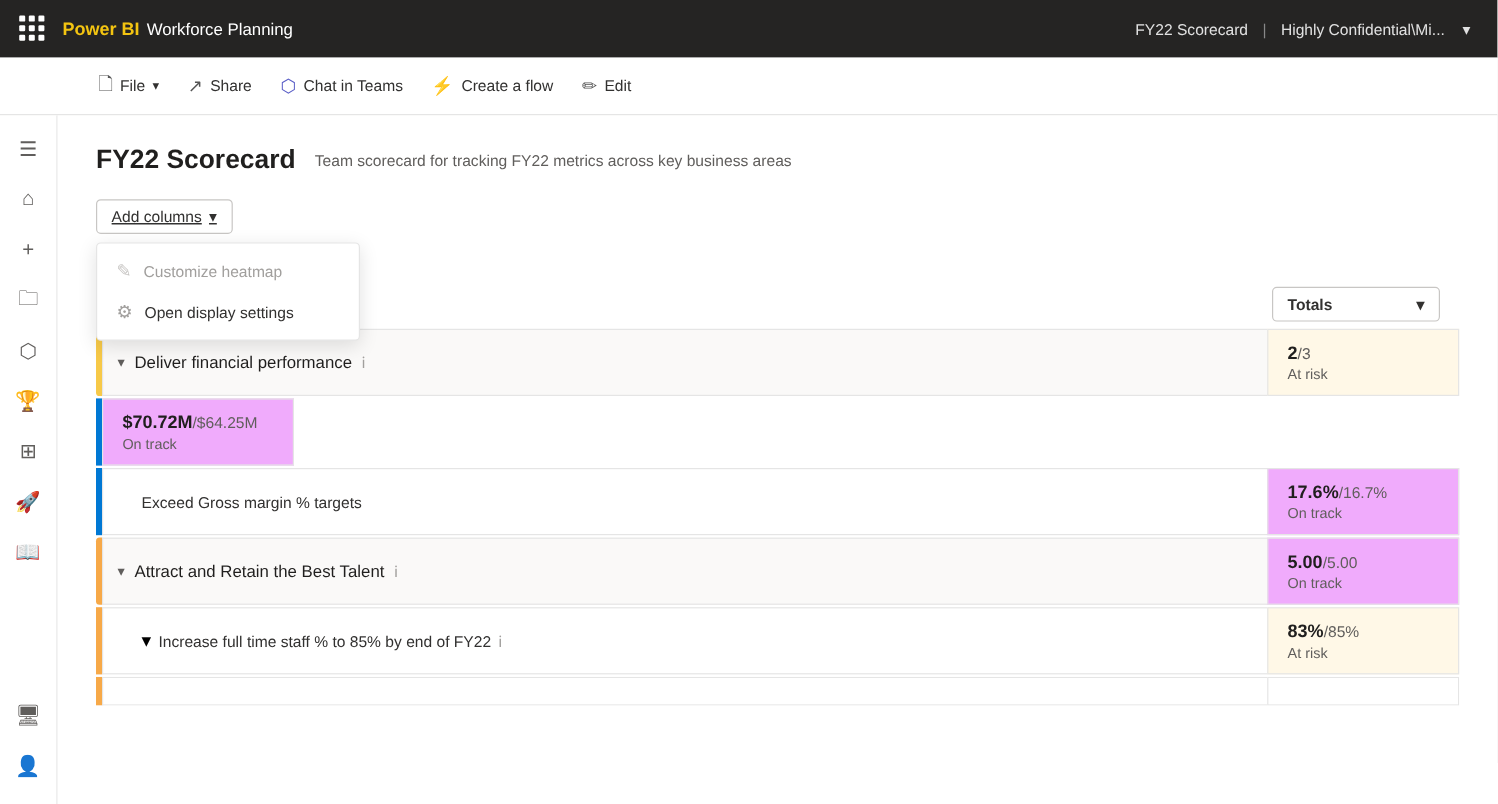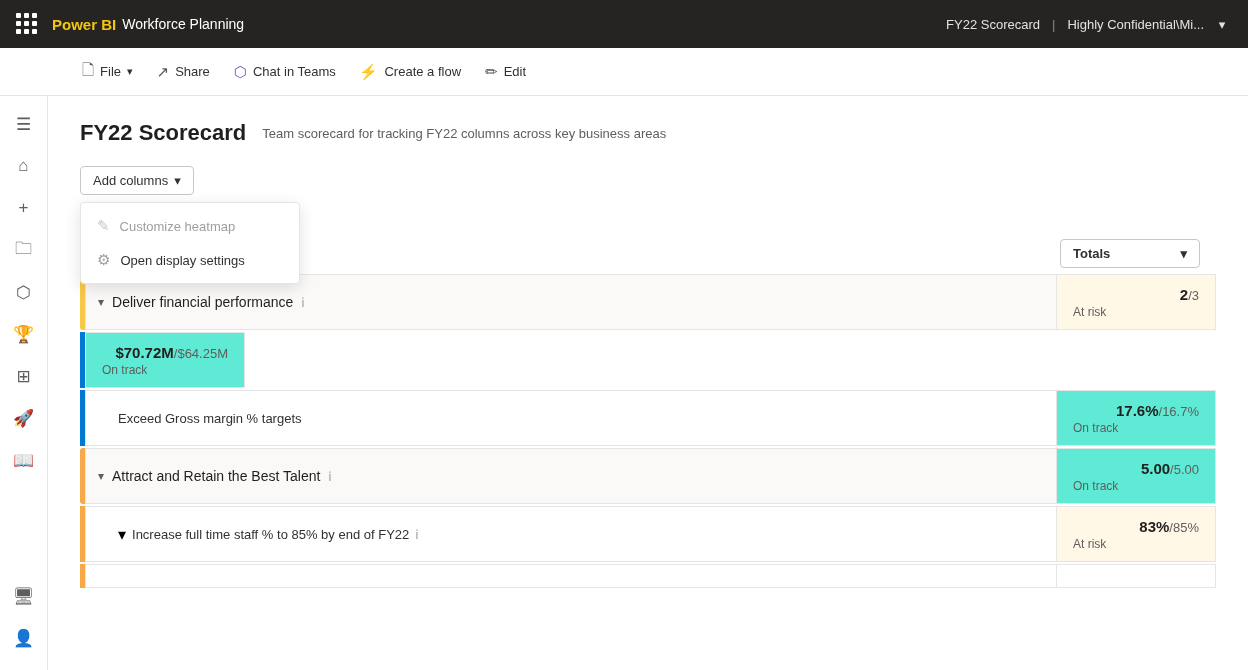--- a/index.html
+++ b/index.html
@@ -246,34 +246,33 @@
       padding: 8px 16px;
       display: flex;
       flex-direction: column;
       justify-content: center;
       border: 1px solid #e5e5e5;
     }
     .cell-value .val-main {
       font-size: 15px;
       font-weight: 600;
       color: #201f1e;
-      text-align: right;
     }
     .cell-value .val-main .val-secondary {
       font-weight: 400;
       font-size: 13px;
       color: #605e5c;
     }
     .cell-value .val-status {
       font-size: 12px;
       color: #605e5c;
       margin-top: 2px;
     }
     .cell-at-risk { background: #fff8e7; }
-    .cell-on-track { background: #5eead4; }
+    .cell-on-track { background: #f0abfc; }
 
     .child-row {
       display: flex;
       align-items: stretch;
       margin-bottom: 2px;
       min-height: 56px;
     }
     .child-row .row-left {
       flex: 1;
       display: flex;
@@ -358,25 +357,25 @@
     <div class="sidebar-bottom">
       <div class="sidebar-icon-btn">🖥</div>
       <div class="sidebar-icon-btn">👤</div>
     </div>
   </div>
 
   <div class="main">
 
     <div class="page-header">
       <span class="page-title">FY22 Scorecard</span>
-      <span class="page-description">Team scorecard for tracking FY22 columns across key business areas</span>
+      <span class="page-description">Team scorecard for tracking FY22 metrics across key business areas</span>
     </div>
 
     
-    <div style="position:relative; display:inline-block; margin-bottom: 20px;">
+    <div style="position:relative; display:inline-block; margin-bottom: 20px; text-decoration: underline;">
       <button class="add-columns-btn">
         <span>Add columns</span>
         <span>▾</span>
       </button>
       
       <div class="dropdown-menu">
         <div class="dropdown-item disabled">
           <span class="d-icon">✎</span>
           <span>Customize heatmap</span>
         </div>

